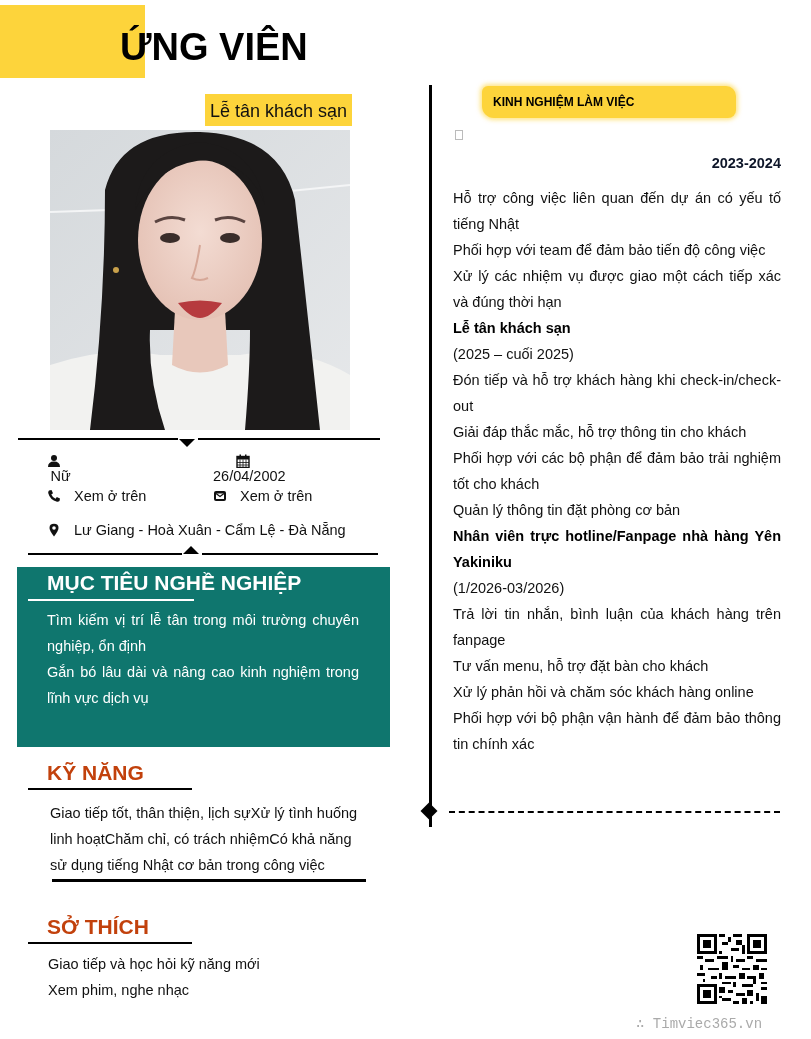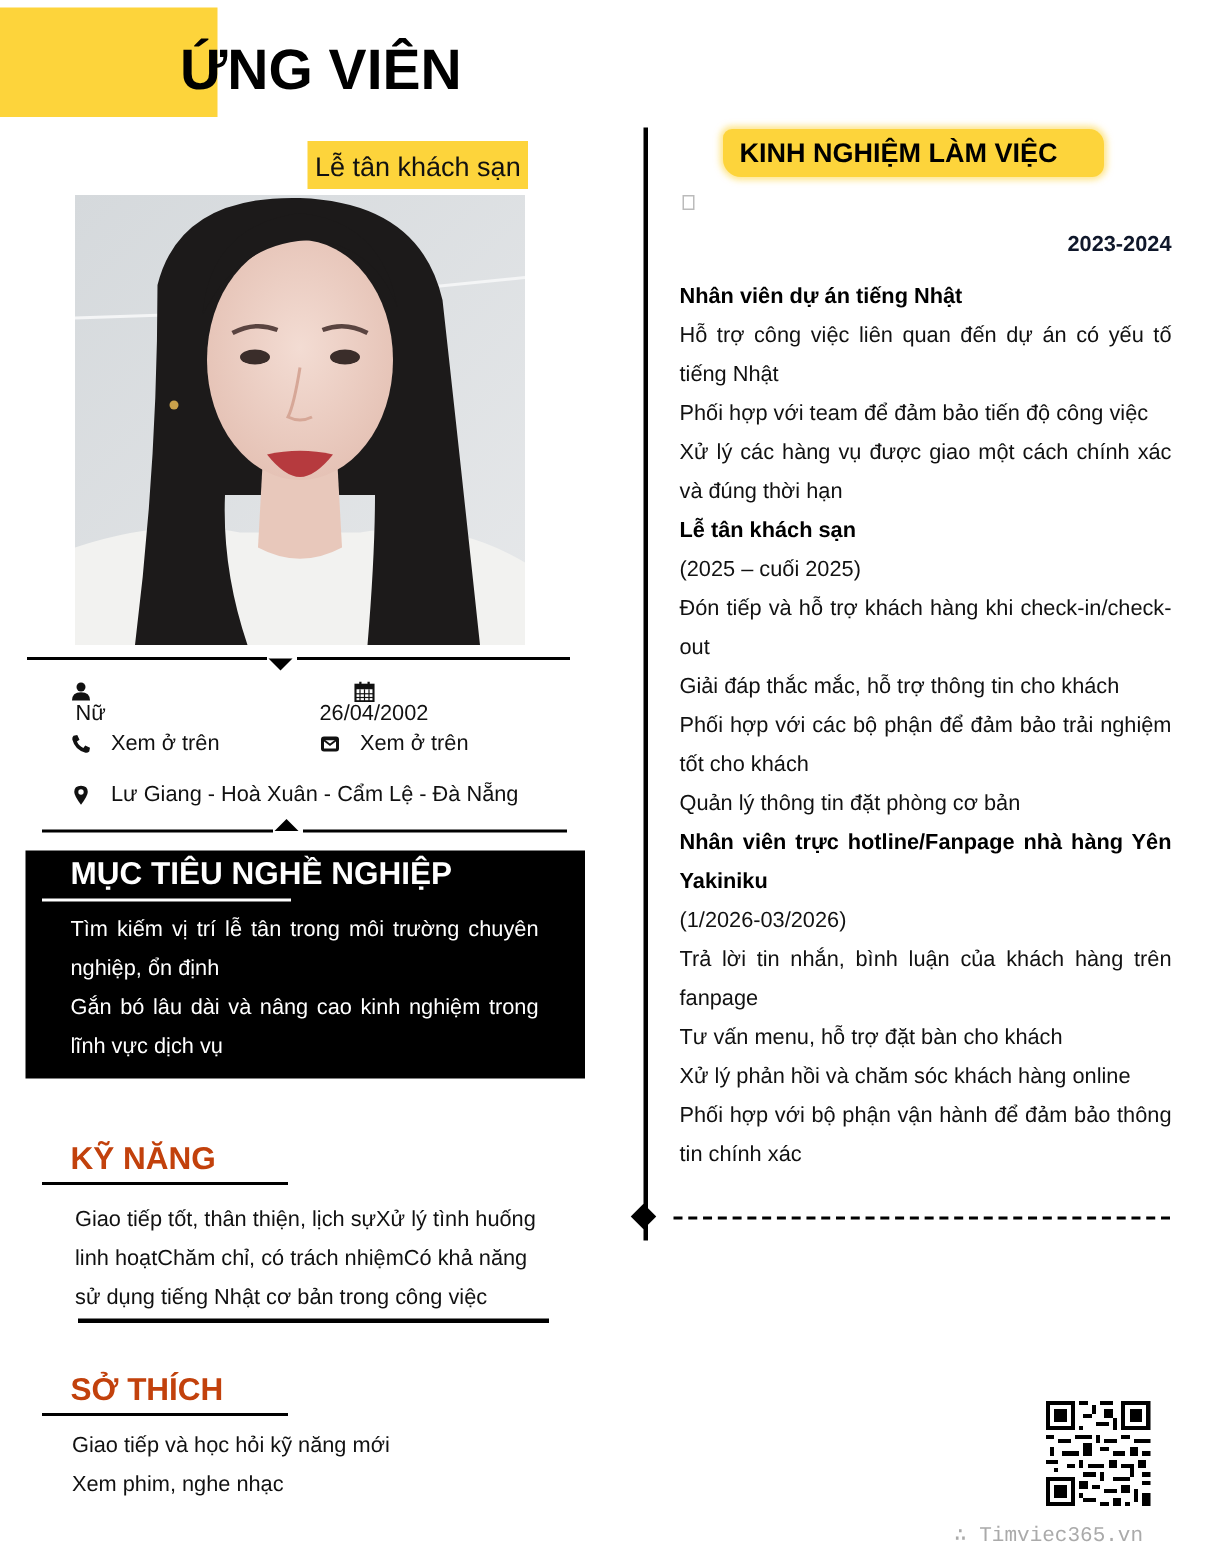--- a/index.html
+++ b/index.html
@@ -23,37 +23,37 @@
   .line-top-right { left:198px; top:438px; width:182px; height:2px; background:#000; }
   .tri-down { left:179px; top:439px; width:0; height:0; border-left:8px solid transparent; border-right:8px solid transparent; border-top:8px solid #000; }
   .line-bot-left { left:28px; top:553px; width:154px; height:2px; background:#000; }
   .line-bot-right { left:202px; top:553px; width:176px; height:2px; background:#000; }
   .tri-up { left:183px; top:546px; width:0; height:0; border-left:8px solid transparent; border-right:8px solid transparent; border-bottom:8px solid #000; }
 
   .info-row { font-size:14.5px; color:#111; white-space:nowrap; display:flex; align-items:center; }
   .info-icon { width:14px; height:14px; display:inline-block; margin-right:13px; }
 
   
-  .obj-box { left:17px; top:567px; width:373px; height:152px; background:#000000; color:#fff; }
+  .obj-box { left:17px; top:567px; width:373px; height:180px; background:#0f766e; color:#fff; }
   .obj-title { left:30px; top:4px; font-size:21px; font-weight:bold; color:#fff; white-space:nowrap; }
   .obj-underline { left:11px; top:32px; width:166px; height:2px; background:#fff; }
   .obj-text { left:30px; top:40px; width:312px; font-size:14.5px; line-height:26px; text-align:justify; color:#fff; }
 
   .sec-title { font-size:21px; font-weight:bold; color:#c2410c; white-space:nowrap; }
   .sec-underline { height:2px; background:#000; }
   .body-text { font-size:14.5px; line-height:26px; color:#111; }
 
   
   .vline { left:429px; top:85px; width:3px; height:742px; background:#000; }
   .diamond { left:423px; top:805px; width:12px; height:12px; background:#000; transform:rotate(45deg); }
   .dash-line { left:449px; top:811px; width:331px; height:0; border-top:2px dashed #000; }
 
   .exp-title-wrap { left:482px; top:84px; width:254px; height:36px; }
   .exp-title-bg { position:absolute; left:0; top:2px; width:254px; height:32px; background:#fdd43b; border-radius:6px 10px 8px 12px; box-shadow:0 0 4px 2px rgba(253,212,59,0.6); }
-  .exp-title { position:absolute; left:11px; top:4px; font-size:18px; font-weight:bold; color:#000; white-space:nowrap; line-height:28px; }
+  .exp-title { position:absolute; left:11px; top:4px; font-size:12px; font-weight:bold; color:#000; white-space:nowrap; line-height:28px; }
 
   .small-box { left:455px; top:130px; width:6px; height:8px; border:1px solid #bbb; }
   .year { right:30px; top:155px; font-size:14.5px; font-weight:bold; color:#0f172a; }
   .exp-body { left:453px; top:185px; width:328px; font-size:14.5px; line-height:26px; color:#111; text-align:justify; }
   .exp-body .b { font-weight:bold; color:#000; }
   .exp-body div { }
 
   .qr { left:697px; top:934px; width:70px; height:70px; }
   .watermark { left:636px; top:1015px; font-family:"Liberation Mono", "DejaVu Sans Mono", monospace; font-size:14px; color:#aaa; white-space:nowrap; }
 </style>
@@ -182,24 +182,23 @@
 
 <div class="abs exp-title-wrap">
   <div class="exp-title-bg"></div>
   <div class="exp-title">KINH NGHIỆM LÀM VIỆC</div>
 </div>
 
 <div class="abs small-box"></div>
 <div class="abs year">2023-2024</div>
 
 <div class="abs exp-body">
-  <div class="b">Nhân viên dự án tiếng Nhật</div>
   <div>Hỗ trợ công việc liên quan đến dự án có yếu tố tiếng Nhật</div>
   <div>Phối hợp với team để đảm bảo tiến độ công việc</div>
-  <div>Xử lý các hàng vụ được giao một cách chính xác và đúng thời hạn</div>
+  <div>Xử lý các nhiệm vụ được giao một cách tiếp xác và đúng thời hạn</div>
   <div class="b">Lễ tân khách sạn</div>
   <div>(2025 – cuối 2025)</div>
   <div>Đón tiếp và hỗ trợ khách hàng khi check-in/check-out</div>
   <div>Giải đáp thắc mắc, hỗ trợ thông tin cho khách</div>
   <div>Phối hợp với các bộ phận để đảm bảo trải nghiệm tốt cho khách</div>
   <div>Quản lý thông tin đặt phòng cơ bản</div>
   <div class="b">Nhân viên trực hotline/Fanpage nhà hàng Yên Yakiniku</div>
   <div>(1/2026-03/2026)</div>
   <div>Trả lời tin nhắn, bình luận của khách hàng trên fanpage</div>
   <div>Tư vấn menu, hỗ trợ đặt bàn cho khách</div>

